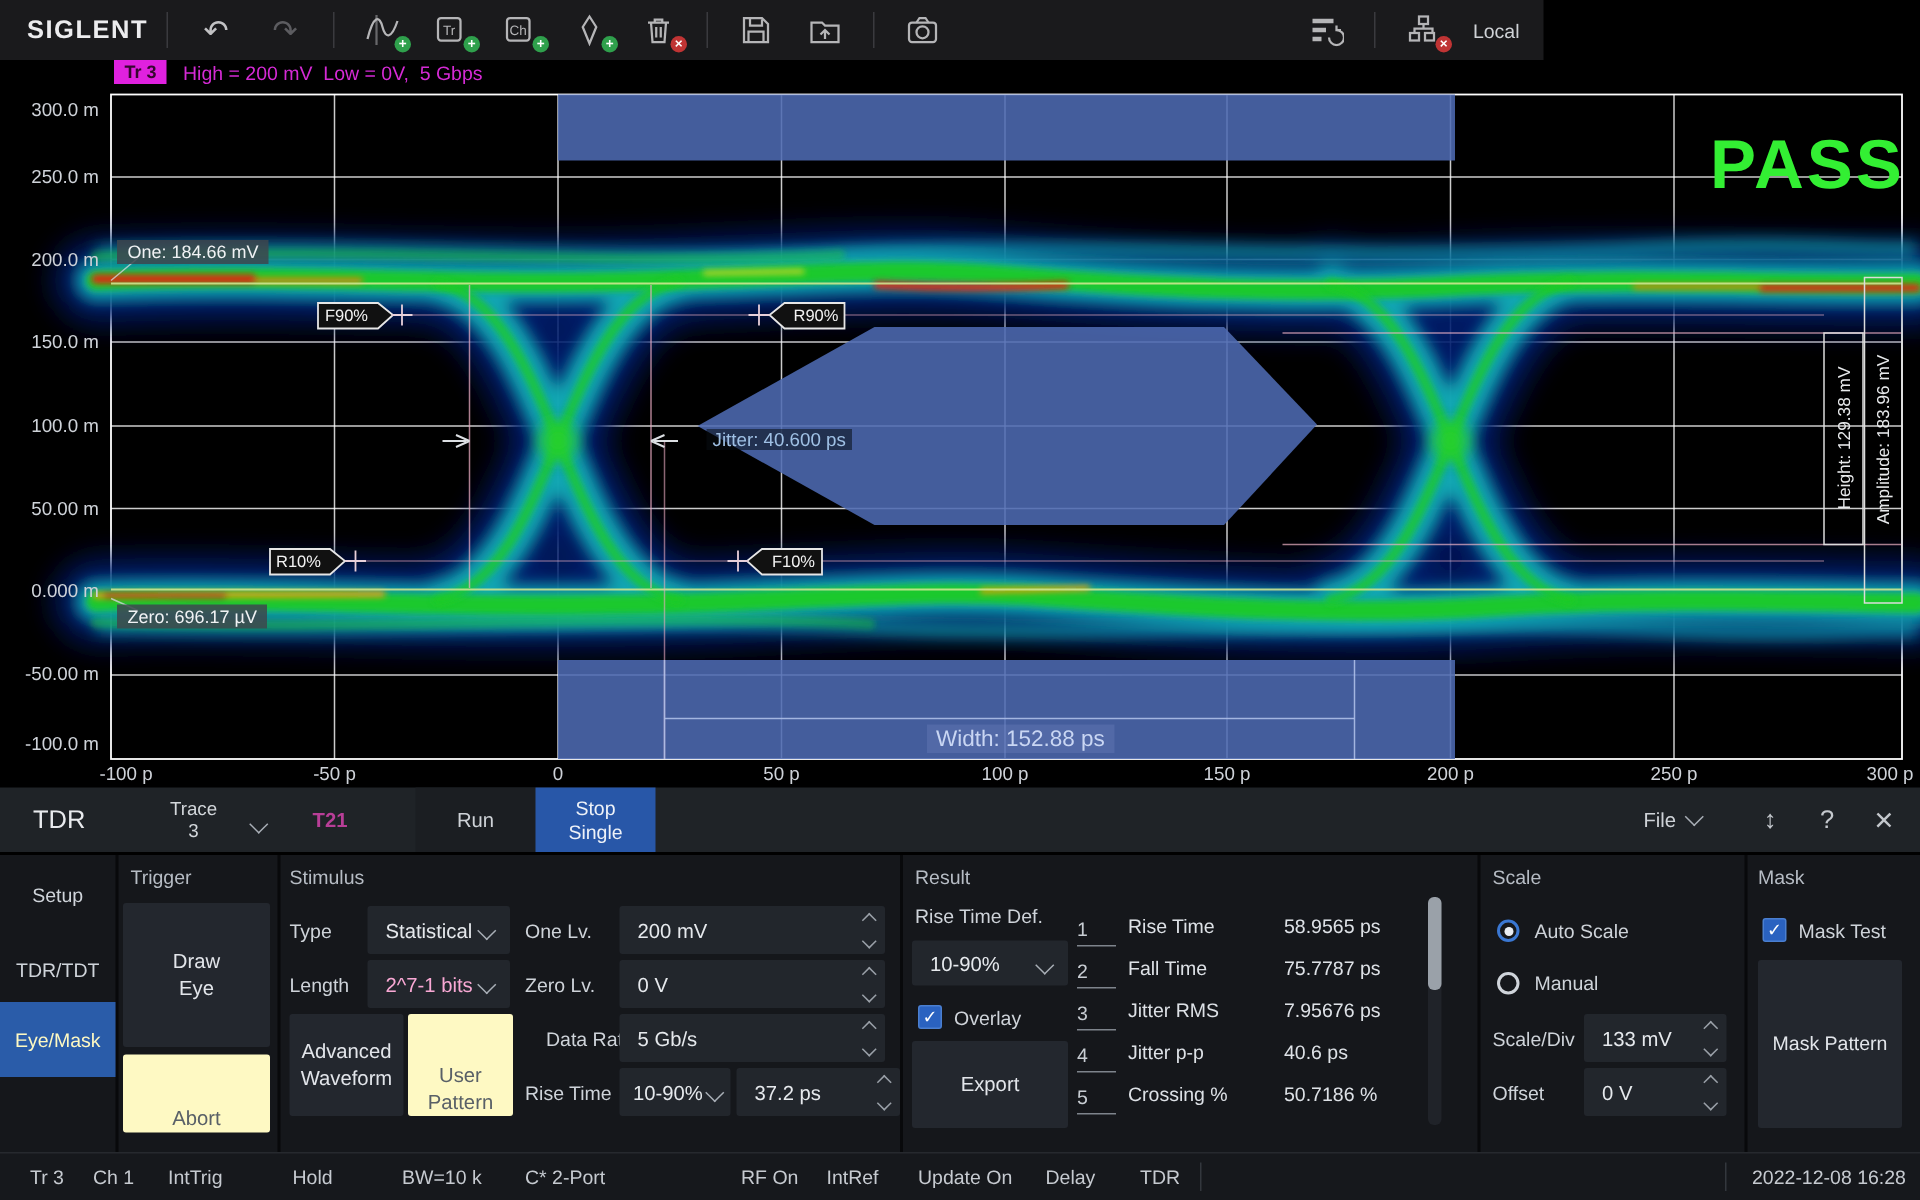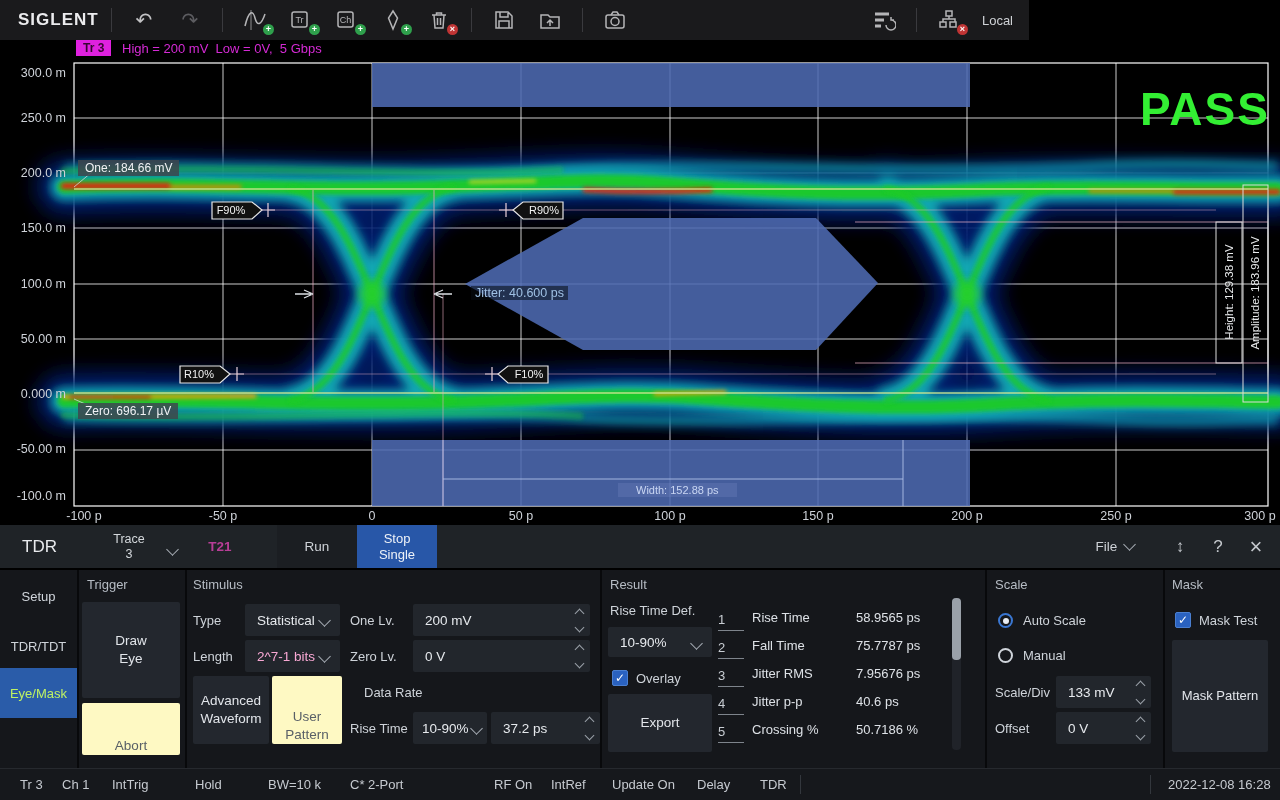--- a/index.html
+++ b/index.html
@@ -23,22 +23,22 @@
   
   .trline{position:absolute;left:0;top:40px;width:1280px;height:17px;background:#000;z-index:3;}
   .trbadge{position:absolute;left:76px;top:0;background:#df21df;color:#35072f;font-weight:bold;
            font-size:12px;padding:0 7px;height:16px;line-height:16px;}
   .trinfo{position:absolute;left:122px;top:0;color:#d52ad5;font-size:13px;line-height:17px;white-space:pre;}
   
   .meas{position:absolute;background:rgba(62,70,78,.85);color:#f0f2f4;font-size:12px;
         padding:1px 7px;white-space:nowrap;z-index:2;}
   .jit{position:absolute;color:#9fc0e4;font-size:12.5px;background:rgba(8,12,18,.55);
        padding:0 4px;white-space:nowrap;z-index:2;}
-  .wid{position:absolute;color:#c9d6f3;font-size:11px;background:rgba(130,150,210,.22);
-       padding:1px 18px;white-space:nowrap;z-index:2;}
+  .wid{position:absolute;color:#c9d6f3;font-size:15px;background:rgba(130,150,210,.22);
+       padding:1px 6px;white-space:nowrap;z-index:2;}
   .pass{position:absolute;color:#33ef33;font-size:46px;font-weight:bold;letter-spacing:2px;z-index:2;}
   
   .tabbar{position:absolute;left:0;top:525px;width:1280px;height:43px;background:#1f2327;z-index:3;}
   .apptitle{position:absolute;left:22px;top:0;height:43px;display:flex;align-items:center;
             font-size:17px;color:#e9ebee;}
   .tracebox{position:absolute;left:98px;top:0;width:62px;height:43px;display:flex;flex-direction:column;
             align-items:center;justify-content:center;font-size:12.5px;color:#d3d7db;line-height:15px;}
   .t21{position:absolute;left:198px;top:0;width:44px;height:43px;display:flex;align-items:center;
        justify-content:center;color:#b83e97;font-weight:bold;font-size:13.5px;}
   .runbtn{position:absolute;left:277px;top:0;width:80px;height:43px;background:#1b1e22;display:flex;
@@ -69,21 +69,21 @@
        transform:rotate(-45deg);position:absolute;right:11px;top:12px;}
   .dch.inl{position:static;transform:rotate(-45deg);margin-top:-4px;}
   .cbx{position:absolute;width:16px;height:16px;background:#2a62c0;border:1px solid #4a7fd0;
        border-radius:2px;color:#fff;font-size:12px;line-height:15px;text-align:center;box-sizing:border-box;}
   .rad{position:absolute;width:15px;height:15px;border-radius:50%;border:2px solid #cfd4da;
        box-sizing:border-box;}
   .rad.sel{border-color:#3a77d2;}
   .rad.sel::after{content:"";position:absolute;inset:2.5px;border-radius:50%;background:#e8ecf2;}
   .sideitem{position:absolute;left:0;width:77px;display:flex;align-items:center;justify-content:center;
             font-size:13px;color:#cfd4da;}
-  .sideitem.sel{background:#2a5ca9;color:#bef264;}
+  .sideitem.sel{background:#2a5ca9;color:#fef9c3;}
   .tblrow{position:absolute;left:718px;width:234px;height:28px;display:flex;align-items:center;
           font-size:13px;color:#dde1e6;}
   .tblnum{width:26px;border-bottom:1px solid #7e848c;height:100%;display:flex;align-items:flex-end;
           padding-bottom:3px;box-sizing:border-box;color:#c8cdd3;}
   .tblname{width:104px;padding-left:8px;}
   .tblval{flex:1;}
   .sbar{position:absolute;left:952px;top:28px;width:9px;height:152px;background:#202329;border-radius:4px;}
   .sbthumb{position:absolute;left:0;top:0;width:9px;height:62px;background:#9aa1a9;border-radius:4px;}
   
   .statusbar{position:absolute;left:0;top:768px;width:1280px;height:32px;background:#16181c;
@@ -420,20 +420,27 @@
     </div>
     <div class="lab" style="left:350px;top:70px;height:32px;">Zero Lv.</div>
     <div class="inp" style="left:413px;top:70px;width:177px;height:32px;">
       <span>0 V</span>
       <span class="sp">
           <span class="cu"></span>
           <span class="cd"></span>
         </span>
     </div>
     <div class="lab" style="left:364px;top:106px;height:32px;">Data Rate</div>
+    <div class="inp" style="left:413px;top:106px;width:177px;height:32px;">
+      <span>5 Gb/s</span>
+      <span class="sp">
+          <span class="cu"></span>
+          <span class="cd"></span>
+        </span>
+    </div>
     <div class="lab" style="left:350px;top:142px;height:32px;">Rise Time</div>
     <div class="inp" style="left:413px;top:142px;width:74px;height:32px;padding-left:9px;">
       <span>10-90%</span>
       <span class="dch" style="right:6px;"></span>
     </div>
     <div class="inp" style="left:491px;top:142px;width:109px;height:32px;">
       <span>37.2 ps</span>
       <span class="sp">
           <span class="cu"></span>
           <span class="cd"></span>

